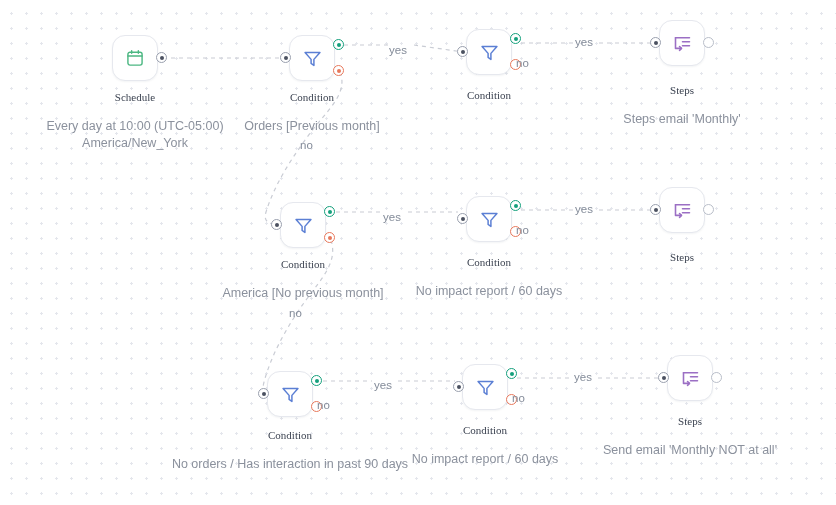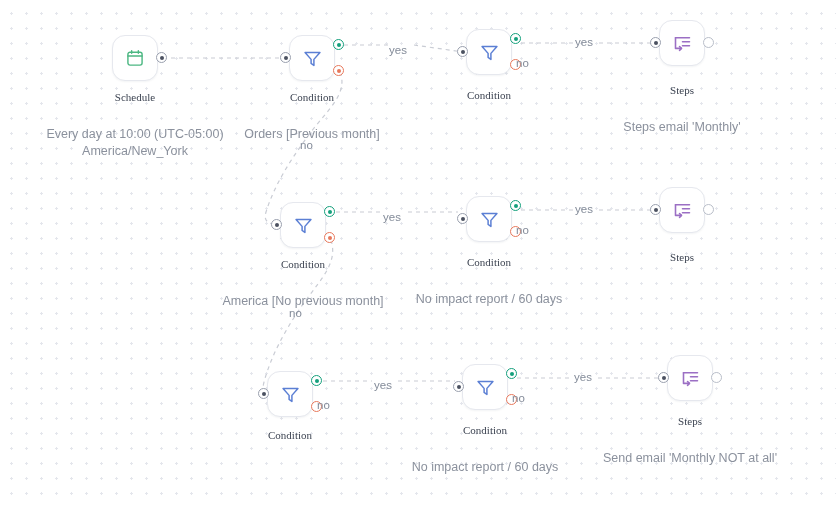--- a/index.html
+++ b/index.html
@@ -135,21 +135,21 @@
     font-size: 11px;
     color: #3c4351;
     line-height: 17px;
     white-space: nowrap;
     font-family: Liberation Serif, serif;
   }
   .caption .subtitle {
     font-size: 12.5px;
     color: #8b919d;
     line-height: 17px;
-    margin-top: 20px;
+    margin-top: 12px;
   }
   .caption.w200 { width: 200px; }
   .caption.w180 { width: 180px; }
   .caption.w260 { width: 260px; }
 
   
   .edge-label {
     position: absolute;
     font-size: 11.5px;
     color: #838b99;
@@ -328,20 +328,21 @@
           <path d="M3.5 5.2 H20.5 L13.6 13 V20 L10.4 17.6 V13 Z"></path>
         </svg>
       </span>
     </div>
     <div class="port port-in"></div>
     <div class="port port-out port-yes"></div>
     <div class="port port-out port-no"></div>
     <span class="port-label no-right">no</span>
     <div class="caption w260" style="top:56px;">
       <div class="title">Condition</div>
+      <div class="subtitle">No orders / Has interaction in past 90 days</div>
     </div>
   </div>
 
   <div class="node" style="left:462px; top:364px;">
     <div class="node-box">
       <span>
         <svg width="21" height="21" viewBox="0 0 24 24" fill="none" stroke="#5b7fd4" stroke-width="1.7" stroke-linecap="round" stroke-linejoin="round">
           <path d="M3.5 5.2 H20.5 L13.6 13 V20 L10.4 17.6 V13 Z"></path>
         </svg>
       </span>

